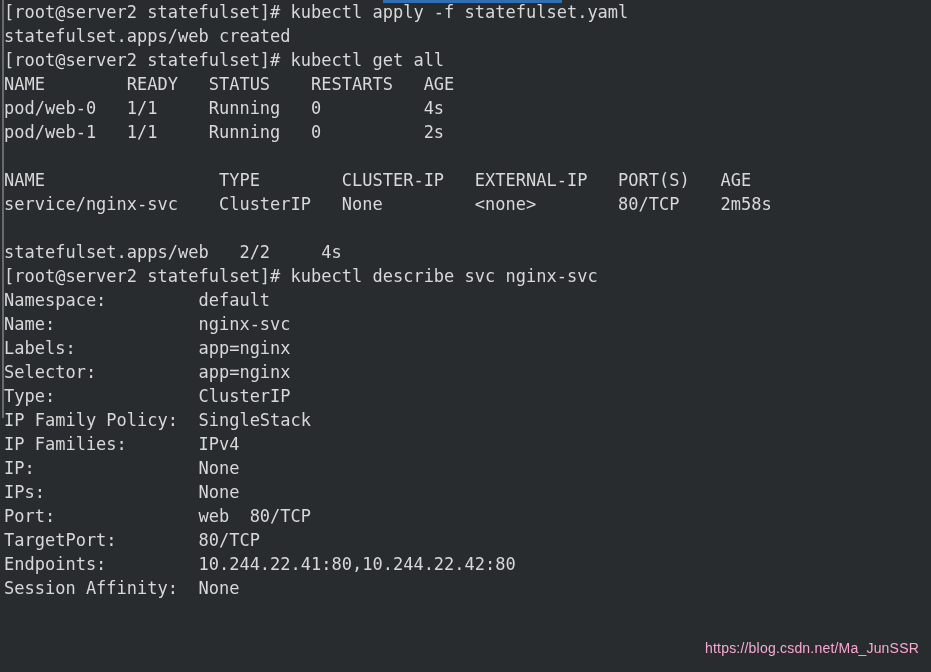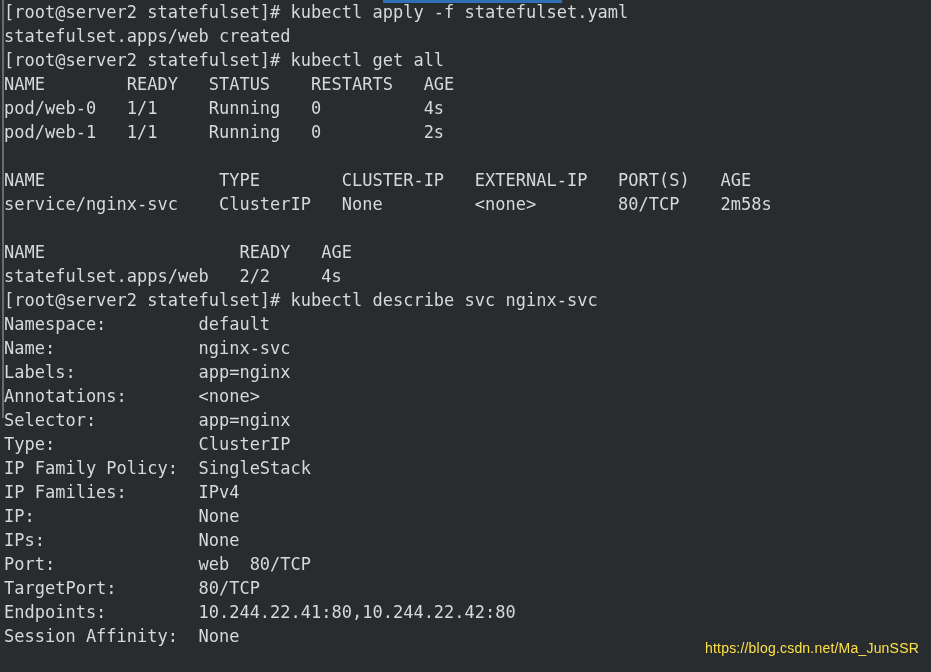--- a/index.html
+++ b/index.html
@@ -70,21 +70,21 @@
     letter-spacing: 0px;
   }
   .line.blank { }
 
   #watermark {
     position: absolute;
     right: 12px;
     bottom: 12px;
     font-family: "Liberation Sans", sans-serif;
     font-size: 14px;
-    color: #fde047;
+    color: #f9a8d4;
     letter-spacing: .2px;
     z-index: 6;
     white-space: pre;
   }
 </style>
 </head>
 <body>
 
 <div id="terminal">
 
@@ -99,27 +99,25 @@
   <div class="line">[root@server2 statefulset]# kubectl apply -f statefulset.yaml</div>
       <div class="line">statefulset.apps/web created</div>
       <div class="line">[root@server2 statefulset]# kubectl get all</div>
       <div class="line">NAME        READY   STATUS    RESTARTS   AGE</div>
       <div class="line">pod/web-0   1/1     Running   0          4s</div>
       <div class="line">pod/web-1   1/1     Running   0          2s</div>
       <div class="line blank"></div>
       <div class="line">NAME                 TYPE        CLUSTER-IP   EXTERNAL-IP   PORT(S)   AGE</div>
       <div class="line">service/nginx-svc    ClusterIP   None         &lt;none&gt;        80/TCP    2m58s</div>
       <div class="line blank"></div>
-      <div class="line">NAME                   READY   AGE</div>
       <div class="line">statefulset.apps/web   2/2     4s</div>
       <div class="line">[root@server2 statefulset]# kubectl describe svc nginx-svc</div>
       <div class="line">Namespace:         default</div>
       <div class="line">Name:              nginx-svc</div>
       <div class="line">Labels:            app=nginx</div>
-      <div class="line">Annotations:       &lt;none&gt;</div>
       <div class="line">Selector:          app=nginx</div>
       <div class="line">Type:              ClusterIP</div>
       <div class="line">IP Family Policy:  SingleStack</div>
       <div class="line">IP Families:       IPv4</div>
       <div class="line">IP:                None</div>
       <div class="line">IPs:               None</div>
       <div class="line">Port:              web  80/TCP</div>
       <div class="line">TargetPort:        80/TCP</div>
       <div class="line">Endpoints:         10.244.22.41:80,10.244.22.42:80</div>
       <div class="line">Session Affinity:  None</div>

